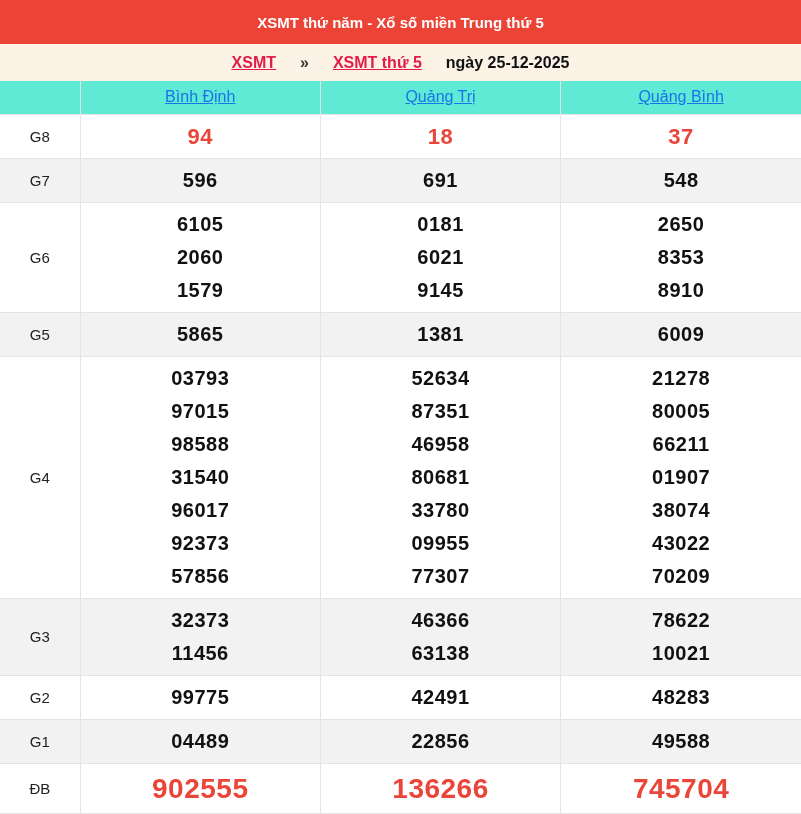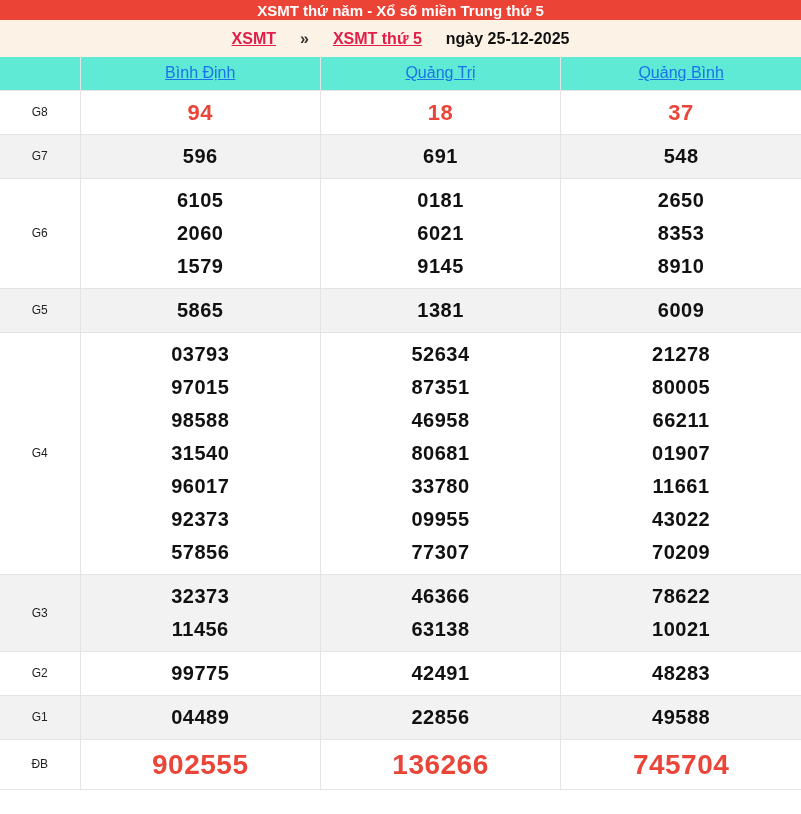--- a/index.html
+++ b/index.html
@@ -14,21 +14,21 @@
     --number-text: #111111;
   }
   * { box-sizing: border-box; margin: 0; padding: 0; }
   html, body { background: #ffffff; }
   body {
     width: 801px;
     font-family: "Liberation Sans", sans-serif;
     color: var(--number-text);
   }
   .titlebar {
-    height: 20px;
+    height: 44px;
     background: var(--title-bar-bg);
     color: var(--title-text);
     display: flex;
     align-items: center;
     justify-content: center;
     font-size: 15px;
     font-weight: 700;
   }
   .breadcrumb {
     height: 37px;
@@ -69,21 +69,21 @@
   }
   thead a {
     color: var(--province-link);
     text-decoration: underline;
     cursor: pointer;
     font-weight: 500;
   }
   tbody td { padding: 5px 0; background-clip: padding-box; }
   tr.shade { background: var(--shade-row-bg); }
   .label-cell {
-    font-size: 12px;
+    font-size: 15px;
     font-weight: 400;
     color: #222;
   }
   .num {
     font-weight: 700;
     font-size: 20px;
     line-height: 33px;
     color: var(--number-text);
     letter-spacing: 0.5px;
   }
@@ -205,21 +205,21 @@
           <div class="num">80681</div>
           <div class="num">33780</div>
           <div class="num">09955</div>
           <div class="num">77307</div>
         </td>
         <td class="num-cell">
           <div class="num">21278</div>
           <div class="num">80005</div>
           <div class="num">66211</div>
           <div class="num">01907</div>
-          <div class="num">11661</div>
+          <div class="num">38074</div>
           <div class="num">43022</div>
           <div class="num">70209</div>
         </td>
       </tr>
       <tr class="shade">
         <td class="label-cell">G3</td>
         <td class="num-cell">
           <div class="num">32373</div>
           <div class="num">11456</div>
         </td>

